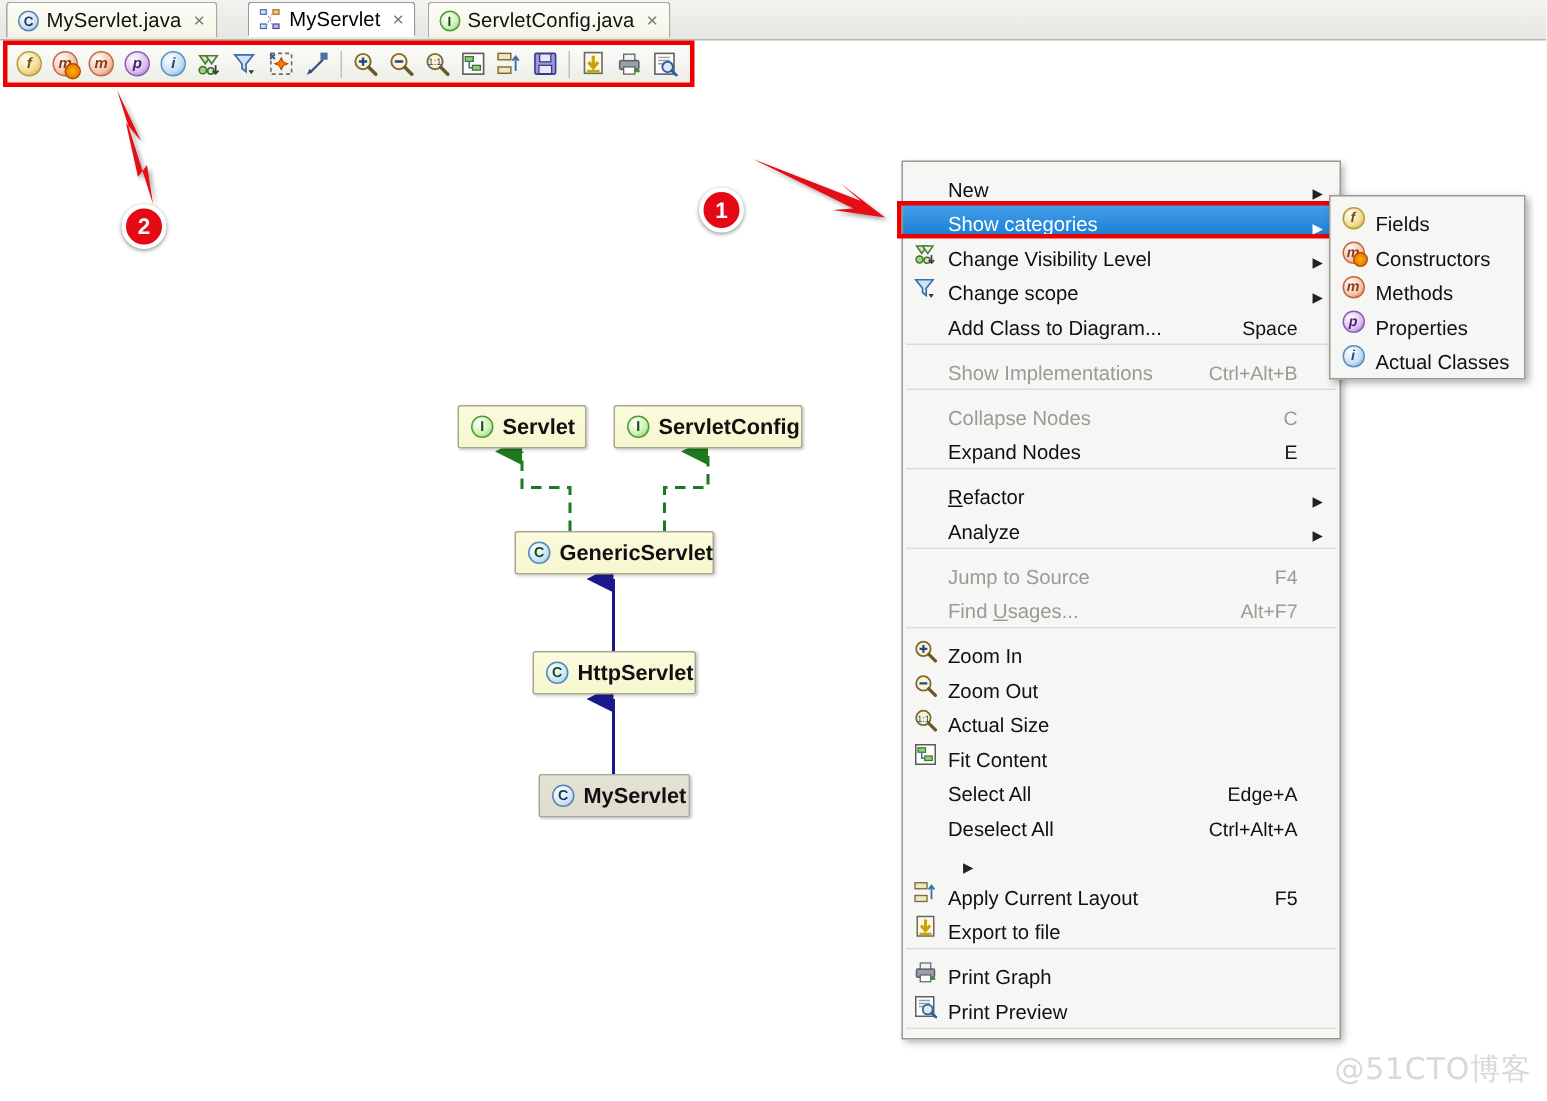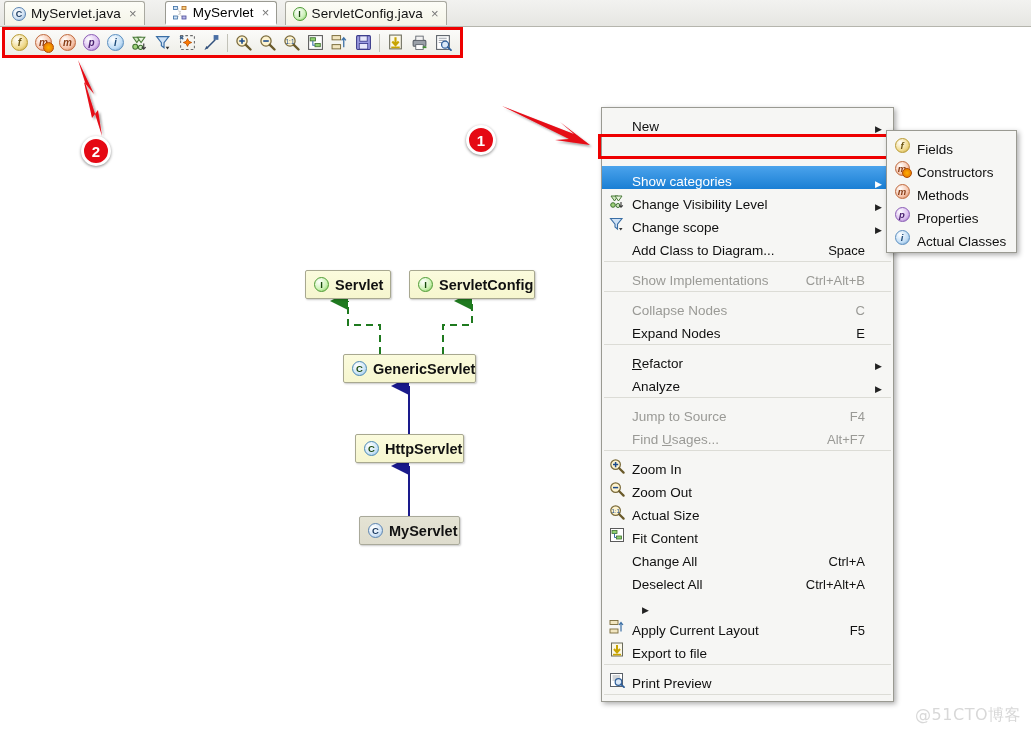--- a/index.html
+++ b/index.html
@@ -102,41 +102,41 @@
   .mi{
     position:relative;height:23px;display:flex;align-items:flex-end;
     padding:0 10px 0 0;font-size:13.5px;color:#101010;cursor:default;
     box-sizing:border-box;
   }
   .mi .micon{width:30px;height:23px;flex:none;display:flex;align-items:center;justify-content:center;}
   .mi .mlabel{flex:1;white-space:nowrap;}
   .mi .mkey{color:#111;font-size:13px;margin-left:12px;white-space:nowrap;}
   .mi.disabled .mlabel,.mi.disabled .mkey{color:#9a9a96;}
   .mi .marrow{margin-left:10px;width:8px;flex:none;color:#222;font-size:9px;line-height:9px;}
-  .mi.selected{background:linear-gradient(#4ba3ec,#1a7fd4);color:#fff;margin-top:32px;}
+  .mi.selected{background:linear-gradient(#4ba3ec,#1a7fd4);color:#fff;}
   .mi.selected .mlabel{color:#fff;}
   .mi.selected .marrow{color:#fff;}
   .msep{height:1px;background:#dcdcd6;margin:3px 2px;}
   .hlbox{position:absolute;left:598px;top:134px;width:292px;height:25px;
          border:3px solid #ee0000;box-sizing:border-box;pointer-events:none;z-index:8;}
 
   
   #submenu{
     position:absolute;left:886px;top:130px;width:131px;
     background:#f6f6f4;border:1px solid #9a9a92;
     box-shadow:2px 2px 5px rgba(0,0,0,.32);
     padding:3px 0;box-sizing:border-box;z-index:9;
   }
   #submenu .mi{height:23px;}
 
   .underl{text-decoration:underline;}
 
   #watermark{
     position:absolute;right:10px;bottom:8px;
-    color:#d8d8d8;font-size:16px;letter-spacing:.5px;
+    color:#d8d8d8;font-size:20px;letter-spacing:.5px;
     font-family:"DejaVu Sans",sans-serif;
   }
 </style>
 </head>
 <body>
 
 <div id="tabbar">
     <div class="tab inactive" style="left: 4px;">
       <span class="ic ic-class">C</span>
       <span class="tlabel">MyServlet.java</span>
@@ -470,22 +470,22 @@
           <rect x="3" y="3.5" width="5" height="3" fill="#8fd170" stroke="#3f7030" stroke-width=".8"></rect>
           <rect x="7.5" y="9" width="5" height="3" fill="#8fd170" stroke="#3f7030" stroke-width=".8"></rect>
           <path d="M5.5,6.5 L5.5,10.5 L7.5,10.5" stroke="#3a6ea5" stroke-width="1" fill="none"></path>
         </svg>
       </span>
       <span class="mlabel">Fit Content</span>
       <span class="marrow"></span>
     </div>
     <div class="mi">
       <span class="micon"></span>
-      <span class="mlabel">Change All</span>
-      <span class="mkey">Ctrl+A</span>
+      <span class="mlabel">Select All</span>
+      <span class="mkey">Edge+A</span>
       <span class="marrow"></span>
     </div>
     <div class="mi">
       <span class="micon"></span>
       <span class="mlabel">Deselect All</span>
       <span class="mkey">Ctrl+Alt+A</span>
       <span class="marrow"></span>
     </div>
     <div class="mi">
       <span class="micon"></span>
@@ -508,20 +508,32 @@
         <svg width="16" height="16" viewBox="0 0 16 16">
           <rect x="2.5" y="1" width="11" height="13" fill="#fbf8e8" stroke="#6a6a5a"></rect>
           <path d="M8,3 L8,9.5 M5,7 L8,10.5 L11,7" stroke="#c8a400" stroke-width="2" fill="none"></path>
           <rect x="4" y="11.8" width="8" height="1.6" fill="#c8a400"></rect>
         </svg>
       </span>
       <span class="mlabel">Export to file</span>
       <span class="marrow"></span>
     </div>
     <div class="msep"></div>
+    <div class="mi">
+      <span class="micon">
+        <svg width="16" height="16" viewBox="0 0 16 16">
+          <rect x="2" y="6" width="12" height="5.5" rx="1" fill="#9aa0a8" stroke="#5a6068"></rect>
+          <rect x="4.5" y="2" width="7" height="4" fill="#f2f2f2" stroke="#5a6068" stroke-width=".8"></rect>
+          <rect x="4.5" y="10" width="7" height="4.5" fill="#ffffff" stroke="#5a6068" stroke-width=".8"></rect>
+          <path d="M11,12.5 L14.5,12.5" stroke="#3f9030" stroke-width="1.6"></path>
+        </svg>
+      </span>
+      <span class="mlabel">Print Graph</span>
+      <span class="marrow"></span>
+    </div>
     <div class="mi">
       <span class="micon">
         <svg width="16" height="16" viewBox="0 0 16 16">
           <rect x="1.5" y="1.5" width="12" height="13" fill="#ffffff" stroke="#5a6068"></rect>
           <path d="M3.5,4 L11,4 M3.5,6 L11,6 M3.5,8 L8,8" stroke="#9aa0a8" stroke-width=".9"></path>
           <circle cx="9.5" cy="10" r="3.3" fill="#cfe2f6" fill-opacity=".75" stroke="#2f5f9a" stroke-width="1.2"></circle>
           <path d="M12,12.4 L15,15.2" stroke="#2f5f9a" stroke-width="1.8" stroke-linecap="round"></path>
         </svg>
       </span>
       <span class="mlabel">Print Preview</span>

